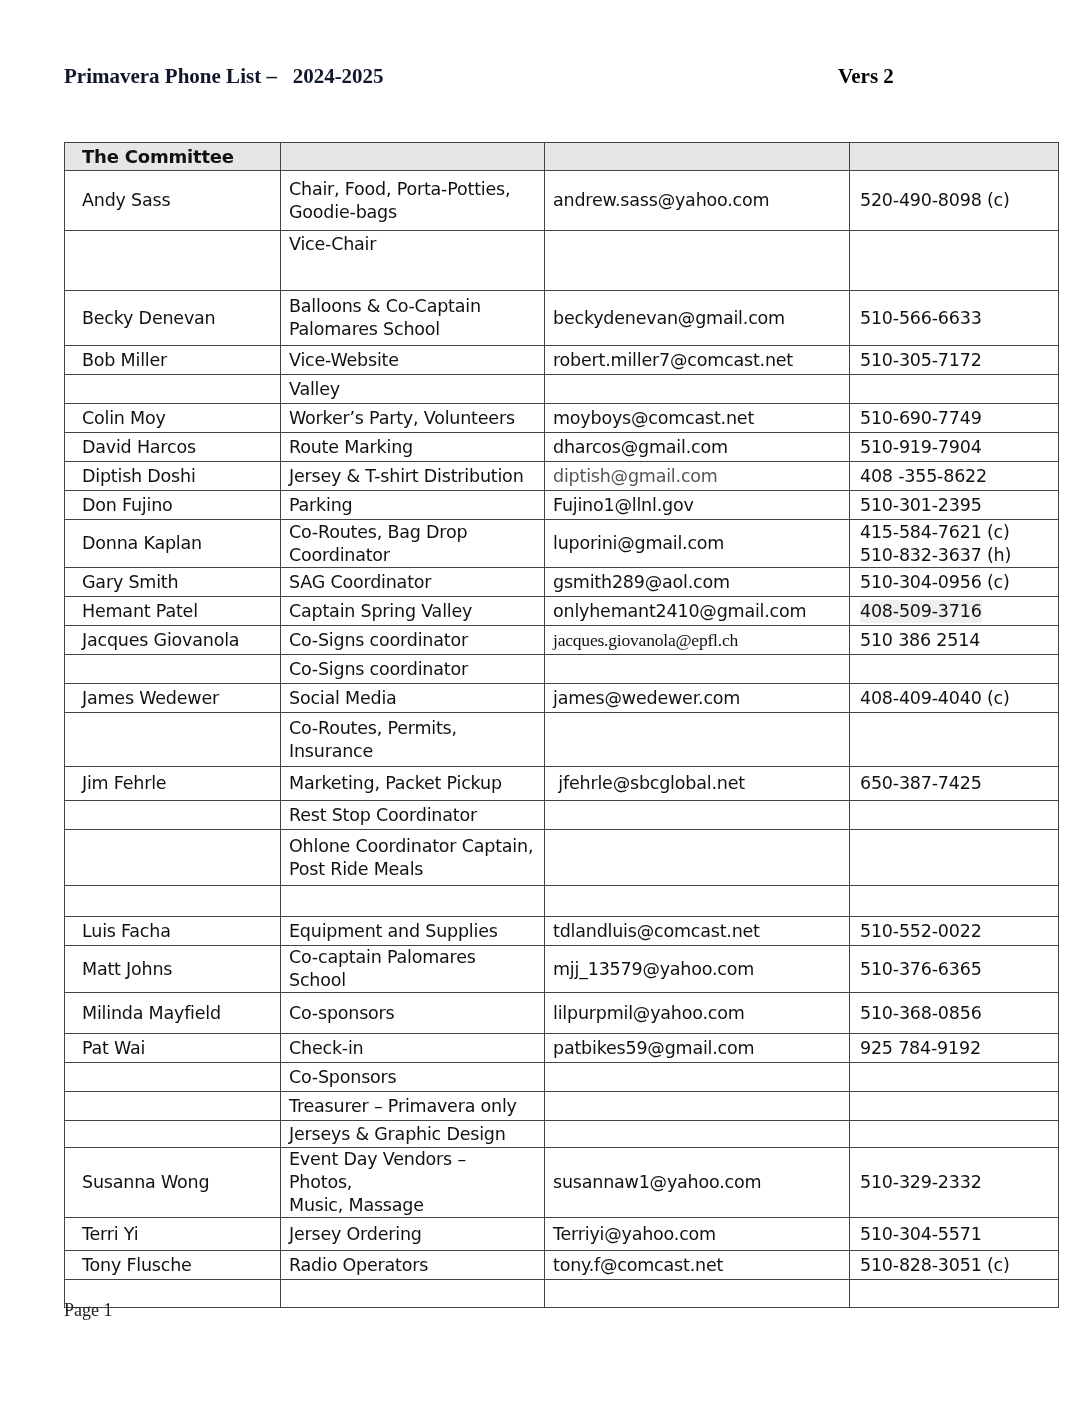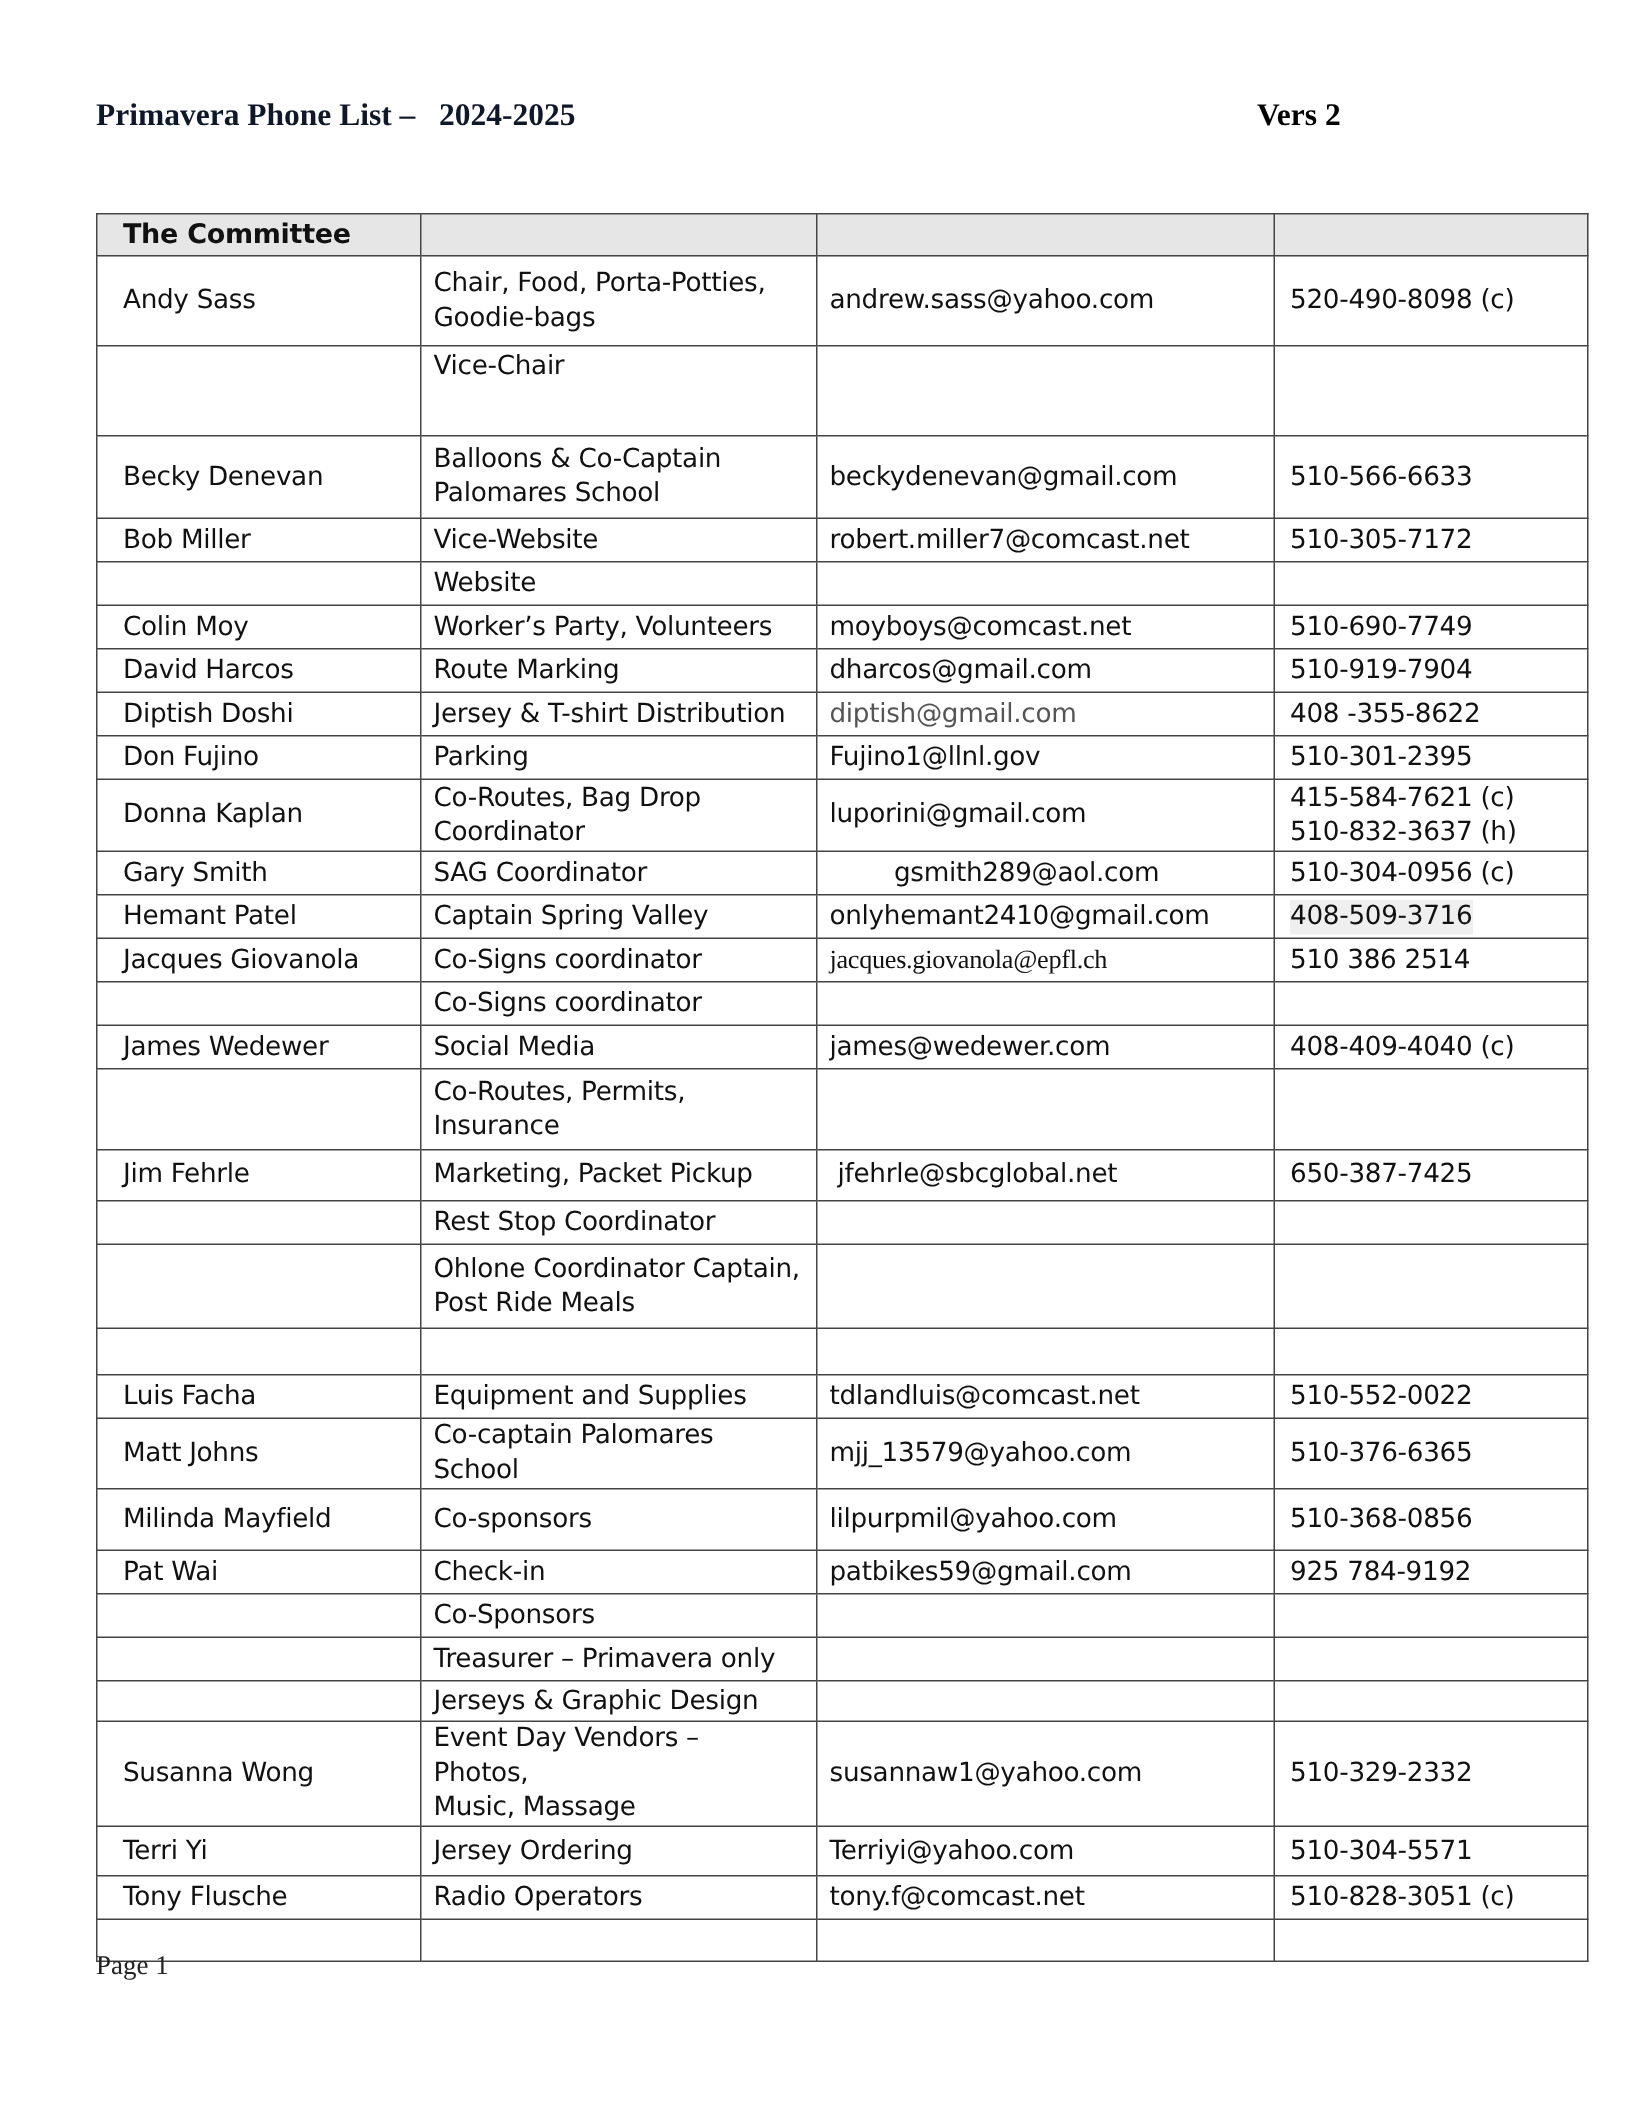--- a/index.html
+++ b/index.html
@@ -96,21 +96,21 @@
           <span class="ml">Vice-Website</span>
         </td>
         <td class="email"><span style="white-space: pre;">robert.miller7@comcast.net</span></td>
         <td class="phone-cell">
           <span class="ml">510-305-7172</span>
         </td>
       </tr>
       <tr style="height: 29px;">
         <td class="name"><span></span></td>
         <td class="role">
-          <span class="ml">Website</span>
+          <span class="ml">Valley</span>
         </td>
         <td class="email"><span style="white-space: pre;"></span></td>
         <td class="phone-cell">
           <span class="ml"></span>
         </td>
       </tr>
       <tr style="height: 29px;">
         <td class="name"><span>Colin Moy</span></td>
         <td class="role">
           <span class="ml">Worker’s Party, Volunteers</span>
@@ -160,21 +160,21 @@
         <td class="phone-cell">
           <span class="ml">415-584-7621 (c)</span>
           <span class="ml">510-832-3637 (h)</span>
         </td>
       </tr>
       <tr style="height: 29px;">
         <td class="name"><span>Gary Smith</span></td>
         <td class="role">
           <span class="ml">SAG Coordinator</span>
         </td>
-        <td class="email"><span style="white-space: pre; margin-left: 43px;">gsmith289@aol.com</span></td>
+        <td class="email"><span style="white-space: pre;">gsmith289@aol.com</span></td>
         <td class="phone-cell">
           <span class="ml">510-304-0956 (c)</span>
         </td>
       </tr>
       <tr style="height: 29px; margin-left: 34px;">
         <td class="name"><span>Hemant Patel</span></td>
         <td class="role">
           <span class="ml">Captain Spring Valley</span>
         </td>
         <td class="email"><span style="white-space: pre;">onlyhemant2410@gmail.com</span></td>

